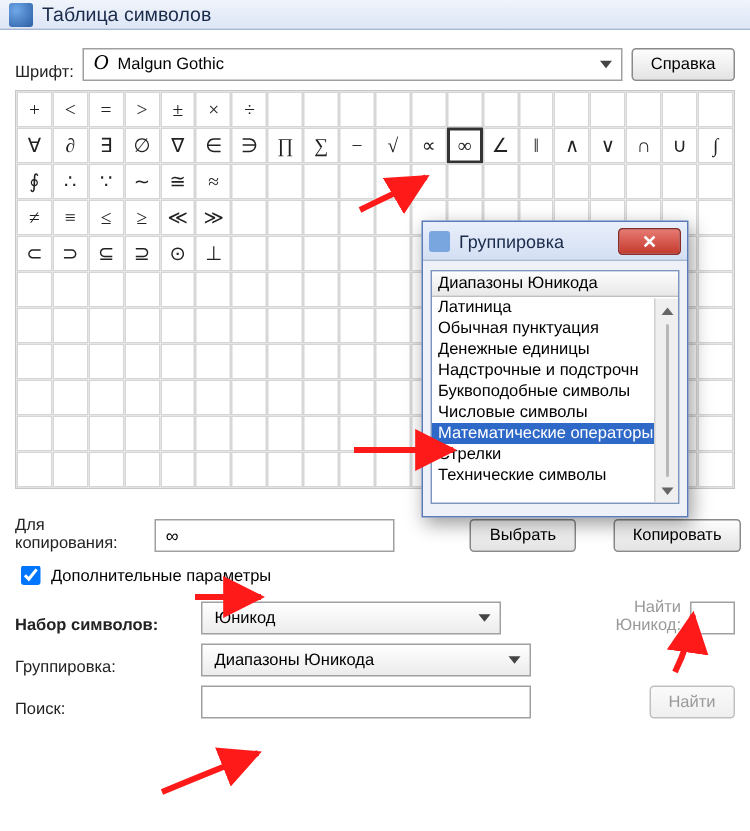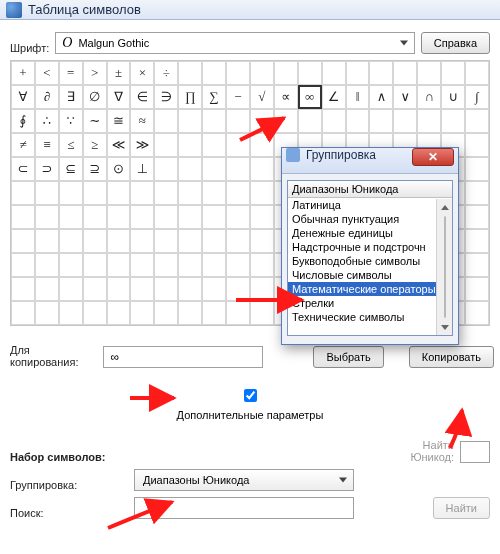--- a/index.html
+++ b/index.html
@@ -83,21 +83,21 @@
     background: #fff;
   }
   .cell.selected { border: 2px solid #333; }
   .cell.empty { color: transparent; }
   input.txt {
     height: 22px;
     border: 1px solid #a0a0a0;
     padding: 0 6px;
     font-size: 12px;
   }
-  .chk { display: flex; align-items: center; gap: 4px; margin: 18px 0; flex-direction: column; }
+  .chk { display: flex; align-items: center; gap: 4px; margin: 6px 0; }
   input[type=checkbox] { width: 13px; height: 13px; }
   .combo {
     height: 22px;
     border: 1px solid #a0a0a0;
     background: linear-gradient(#fff, #ececec);
     display: flex; align-items: center; padding: 0 22px 0 8px;
     position: relative; min-width: 200px;
   }
   .combo .caret { right: 6px; }
   .small-lbl { color: #999; font-size: 11px; }
@@ -107,21 +107,21 @@
     position: absolute;
     left: 281px; top: 147px;
     width: 178px;
     background: #eef2f8;
     border: 1px solid #5a7bb8;
     box-shadow: 2px 4px 12px rgba(0,0,0,0.4);
   }
   .popup .p-title {
     height: 26px;
     background: linear-gradient(#e9effb, #d3dff3);
-    display: flex; align-items: flex-start; padding: 0 4px;
+    display: flex; align-items: center; padding: 0 4px;
     font-size: 12px; color: #1a2b4a;
     border-bottom: 1px solid #a9b8d2;
   }
   .popup .p-title .ticon { width:14px; height:14px; margin-right:6px; background:#7aa6e0; border-radius:2px; }
   .popup .p-title .close {
     margin-left: auto;
     width: 42px; height: 18px;
     background: linear-gradient(#e77a72, #c53a2d);
     border: 1px solid #8b2b23;
     border-radius: 3px;
@@ -410,20 +410,24 @@
     <button class="win">Копировать</button>
   </div>
 
   <div class="chk">
     <input type="checkbox" checked="" style="">
     <span>Дополнительные параметры</span>
   </div>
 
   <div class="row">
     <label class="lbl" style="width:118px;font-weight:bold;">Набор символов:</label>
+    <div class="combo" style="min-width:200px;">
+      <span>Юникод</span>
+      <span class="caret"></span>
+    </div>
     <div style="flex:1"></div>
     <span class="small-lbl" style="text-align:right;width:56px;line-height:1.1;">Найти Юникод:</span>
     <input class="txt" style="width: 30px;">
   </div>
 
   <div class="row">
     <label class="lbl" style="width:118px;">Группировка:</label>
     <div class="combo" style="min-width:220px;">
       <span>Диапазоны Юникода</span>
       <span class="caret"></span>

